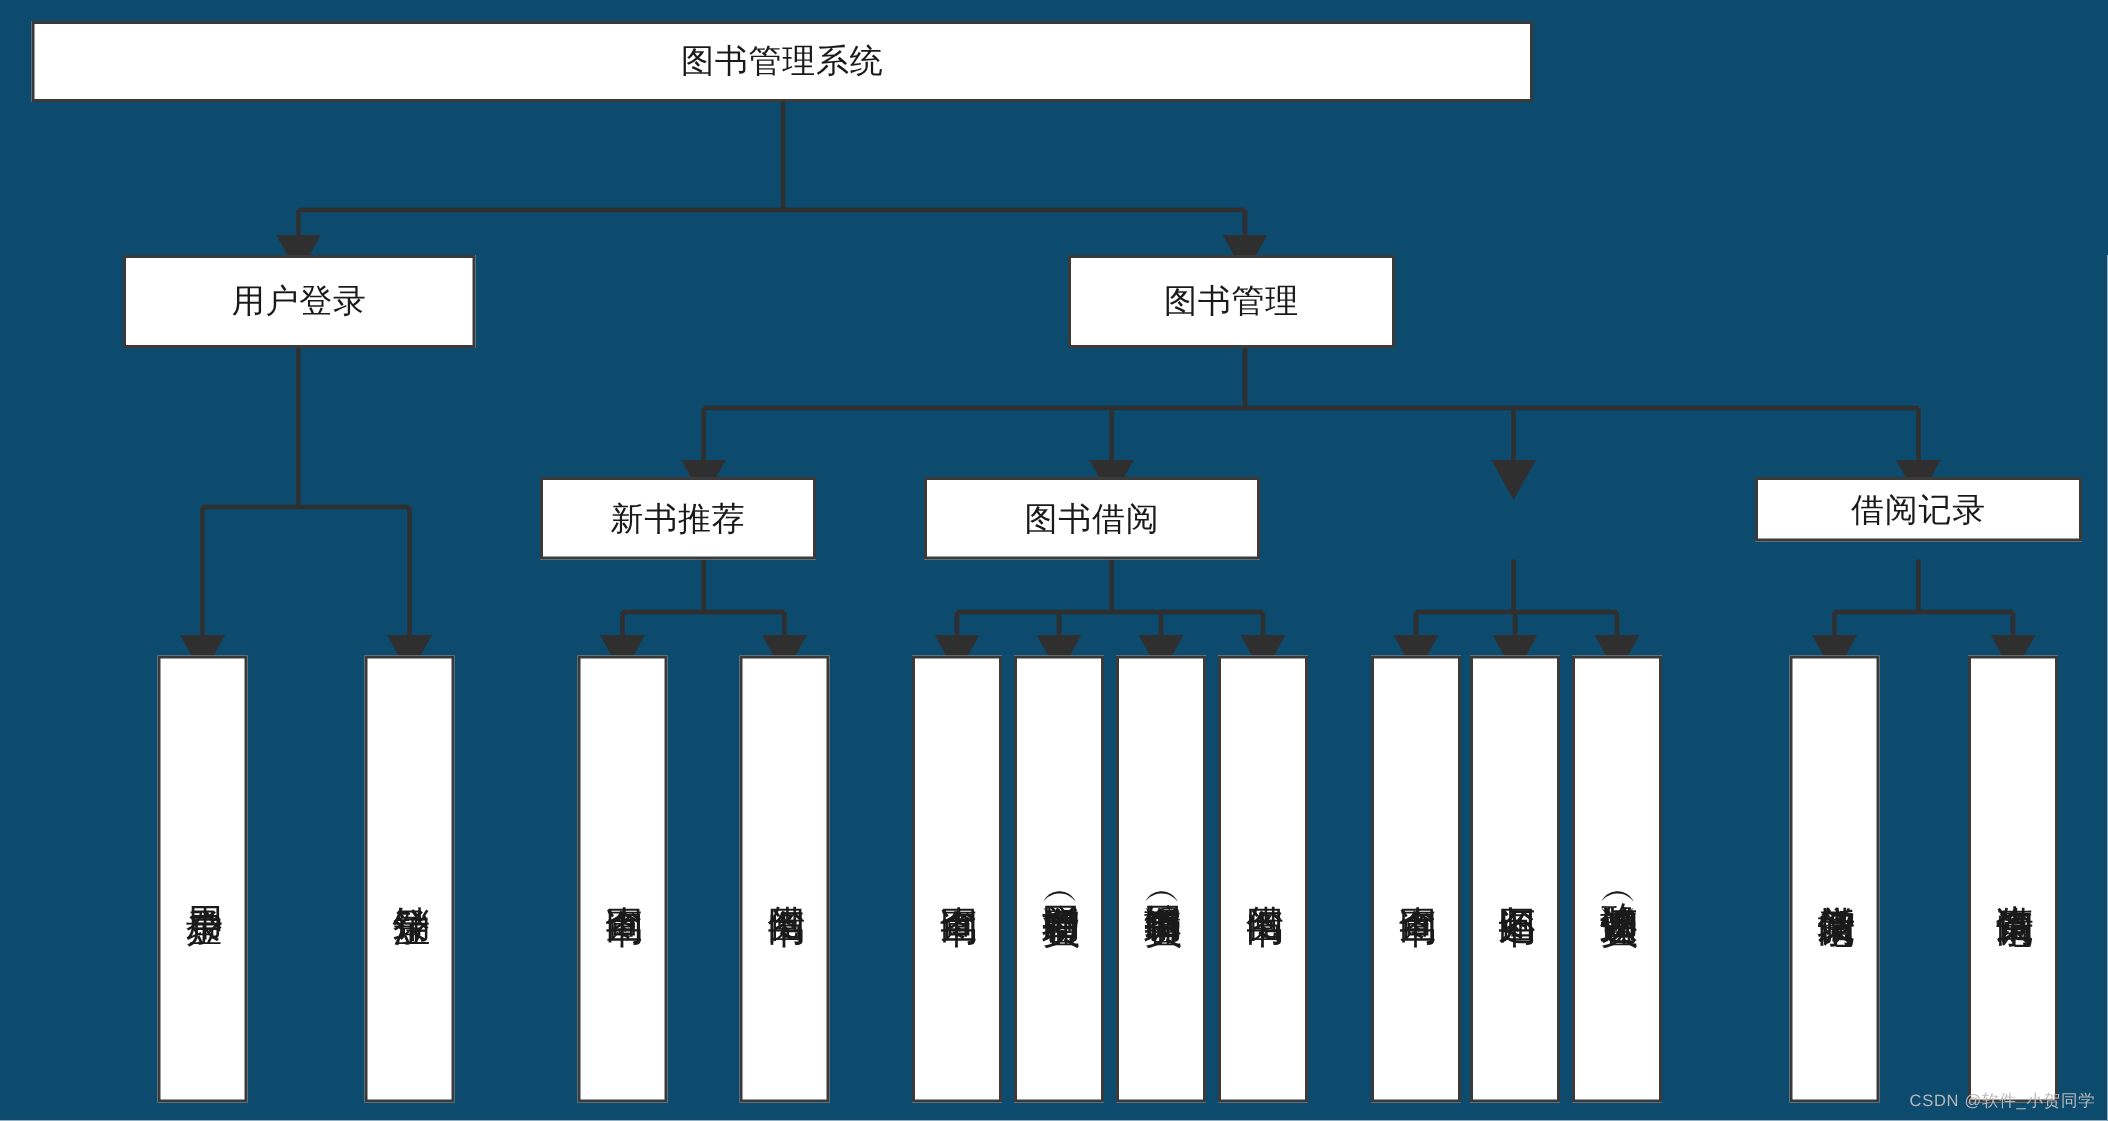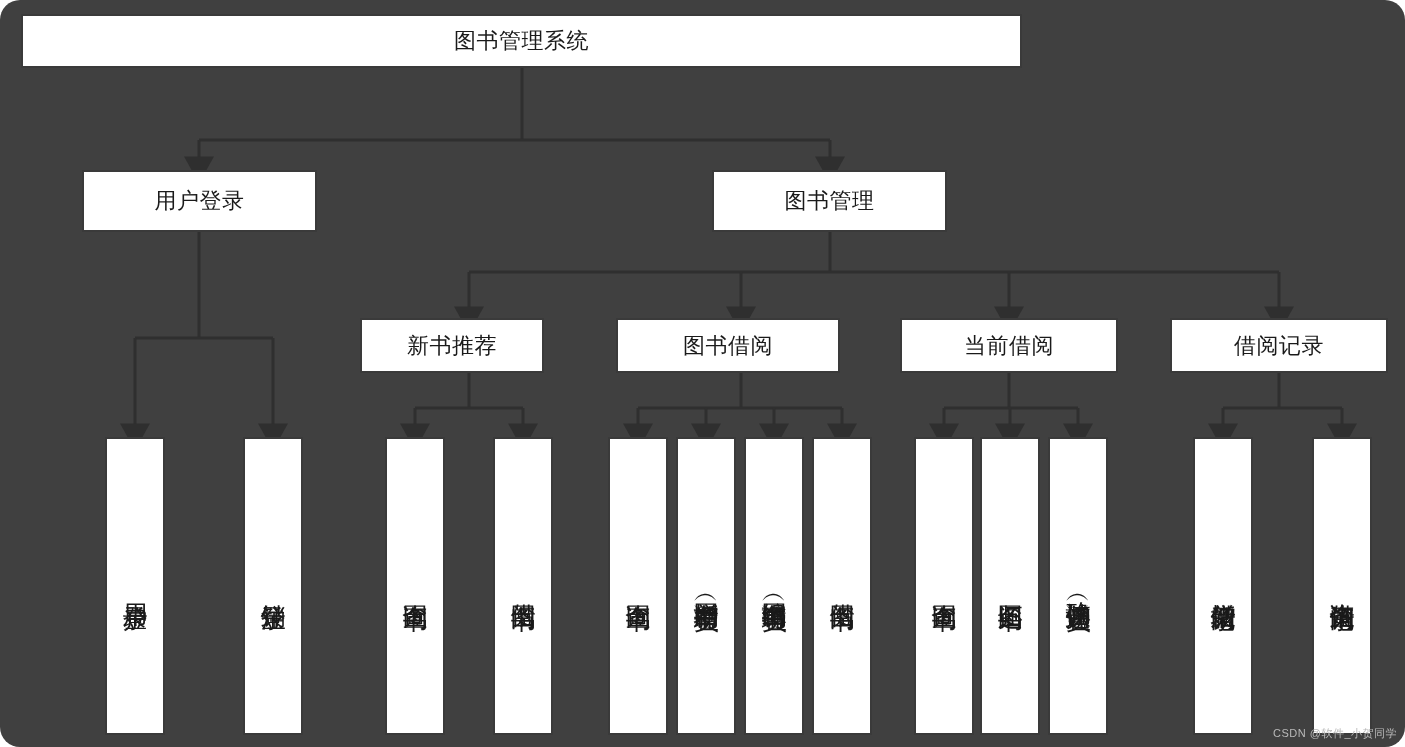--- a/index.html
+++ b/index.html
@@ -8,23 +8,22 @@
     padding: 0;
     background: #ffffff;
   }
   body {
     font-family: "Liberation Sans", "DejaVu Sans", sans-serif;
   }
   #canvas {
     position: relative;
     width: 1405px;
     height: 747px;
-    background: #404040;
+    background: #0c4a6e;
     overflow: hidden;
-    border-radius: 20px;
   }
   #edges {
     position: absolute;
     left: 0;
     top: 0;
     width: 1405px;
     height: 747px;
   }
   .node {
     position: absolute;
@@ -130,34 +129,31 @@
     </g>
   </svg>
 
   <div class="node horizontal" style="left:21px; top:14px; width:1001px; height:54px;">
     <span class="label">图书管理系统</span>
   </div>
 
   <div class="node horizontal" style="left:82px; top:170px; width:235px; height:62px;">
     <span class="label">用户登录</span>
   </div>
-  <div class="node horizontal" style="left:712px; top:170px; width:235px; height:62px;">
+  <div class="node horizontal" style="left:712px; top:170px; width:218px; height:62px;">
     <span class="label">图书管理</span>
   </div>
 
   <div class="node horizontal" style="left:360px; top:318px; width:184px; height:55px;">
     <span class="label">新书推荐</span>
   </div>
   <div class="node horizontal" style="left:616px; top:318px; width:224px; height:55px;">
     <span class="label">图书借阅</span>
   </div>
-  <div class="node horizontal" style="left:900px; top:318px; width:218px; height:55px;">
-    <span class="label">当前借阅</span>
-  </div>
-  <div class="node horizontal" style="left:1170px; top:318px; width:218px; height:55px;">
+  <div class="node horizontal" style="left:1170px; top:318px; width:218px; height:43px;">
     <span class="label">借阅记录</span>
   </div>
 
   <div class="node vertical" style="left:105px; top:437px; width:60px; height:298px;">
     <span class="label">用户登录</span>
   </div>
   <div class="node vertical" style="left:243px; top:437px; width:60px; height:298px;">
     <span class="label">注销登录</span>
   </div>
 

